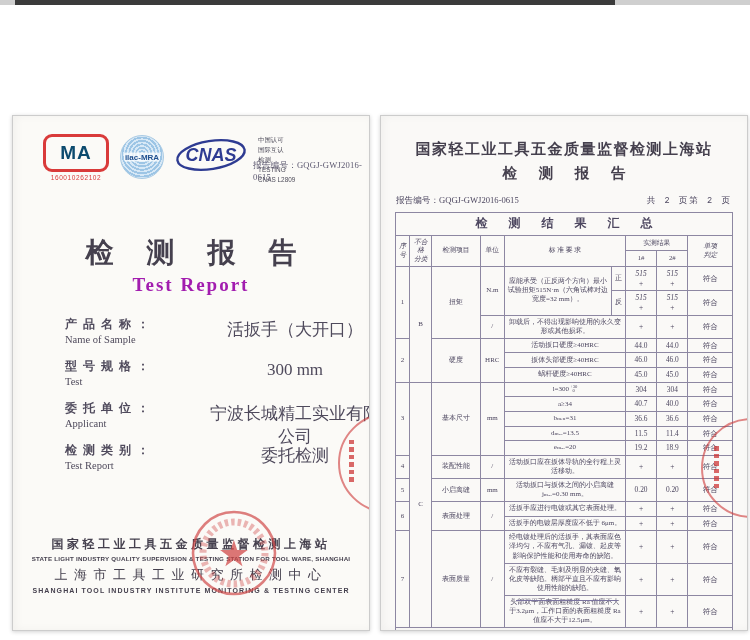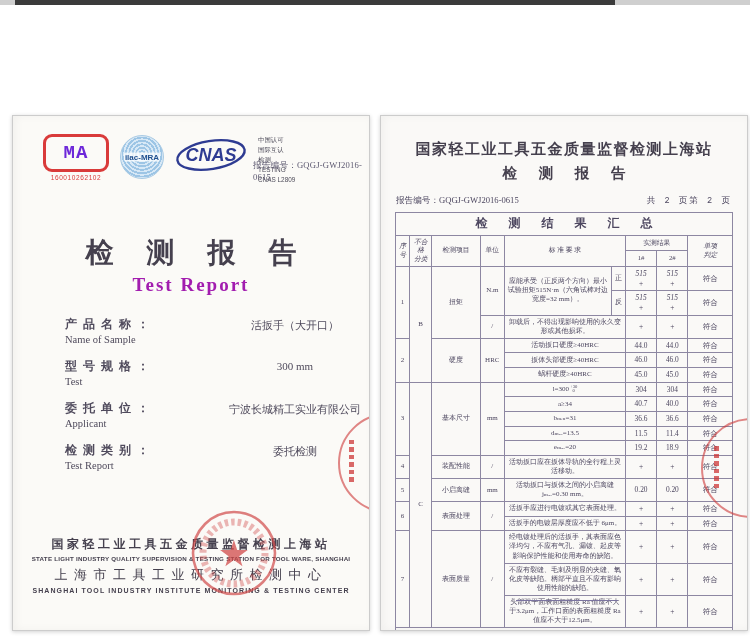--- a/index.html
+++ b/index.html
@@ -28,21 +28,21 @@
        box-shadow:0 1px 4px rgba(0,0,0,.18), inset 3px 0 8px rgba(0,0,0,.04);
        overflow:hidden;color:#4e4858;}
   .doc-left{left:12px;top:115px;width:356px;height:514px;}
   .doc-right{left:380px;top:115px;width:366px;height:514px;background:#faf9f7;}
 
   
   .logos{position:absolute;top:18px;left:30px;display:flex;align-items:flex-start;gap:11px;}
   .cma{width:66px;text-align:center;}
   .cma-box{width:60px;height:32px;border:3px solid #d93a3a;border-radius:9px;
            display:flex;align-items:center;justify-content:center;margin:0 auto;}
-  .cma-letters{font-family:Liberation Mono, monospace;font-weight:bold;font-size:19px;color:#6d28d9;letter-spacing:1px;}
+  .cma-letters{font-family:Liberation Sans, sans-serif;font-weight:bold;font-size:19px;color:#0c4a6e;letter-spacing:1px;}
   .cma-number{font-family:"Liberation Sans",sans-serif;font-size:6.5px;color:#d93a3a;letter-spacing:.6px;margin-top:2px;}
   .ilac{width:42px;height:42px;border-radius:50%;position:relative;margin-top:1px;
         background:repeating-radial-gradient(circle at 50% 42%,#d7e8f6 0 1.6px,#9dc5e5 1.6px 3.4px);
         border:1px solid #a9cae4;}
   .ilac-label{position:absolute;top:50%;left:50%;transform:translate(-50%,-50%);
         font-family:"Liberation Sans",sans-serif;font-weight:bold;font-size:8px;color:#1f4f8f;
         background:rgba(255,255,255,.78);padding:0 1px;border-radius:2px;white-space:nowrap;}
   .cnas{margin-top:3px;}
   .accred{font-family:"Liberation Sans",sans-serif;font-size:6.4px;line-height:1.55;color:#4e4c5a;margin-top:1px;}
   .report-no-left{position:absolute;top:44px;left:240px;font-size:8.6px;color:#5c5870;letter-spacing:.2px;}
@@ -50,21 +50,21 @@
   .ldoc-title{position:absolute;top:118px;left:0;width:100%;text-align:center;
               font-weight:bold;font-size:28px;letter-spacing:13px;color:#45404e;text-indent:13px;}
   .ldoc-subtitle{position:absolute;top:158px;left:0;width:100%;text-align:center;
               font-weight:bold;font-size:19px;letter-spacing:2px;color:#a21caf;}
 
   .fields{position:absolute;top:200px;left:52px;width:280px;}
   .field-row{position:relative;margin-bottom:13px;}
   .field-label-cn{font-weight:bold;font-size:12px;letter-spacing:1.5px;color:#4f4a5c;}
   .field-label-en{font-size:10.5px;color:#4f4a5c;margin-top:1px;}
   .field-value{position:absolute;left:140px;top:2px;width:180px;text-align:center;
-               font-size:11px;color:#4f4a5c;}
+               font-size:17px;color:#4f4a5c;}
 
   .ldoc-footer{position:absolute;top:420px;left:0;width:100%;text-align:center;color:#45404e;}
   .org1-cn{font-size:12px;font-weight:bold;letter-spacing:3.5px;}
   .org1-en{font-family:"Liberation Sans",sans-serif;font-size:6.2px;font-weight:bold;letter-spacing:.25px;margin-top:2px;}
   .org2-cn{font-size:13px;font-weight:normal;letter-spacing:6.5px;margin-top:4px;}
   .org2-en{font-family:"Liberation Sans",sans-serif;font-size:7px;font-weight:bold;letter-spacing:1.1px;margin-top:3px;}
 
   .round-stamp{position:absolute;left:177px;top:393px;width:88px;height:88px;opacity:.85;}
   .edge-stamp{position:absolute;border:2px solid rgba(205,55,55,.6);border-radius:50%;}
   .edge-stamp-left{left:325px;top:297px;width:96px;height:96px;}

